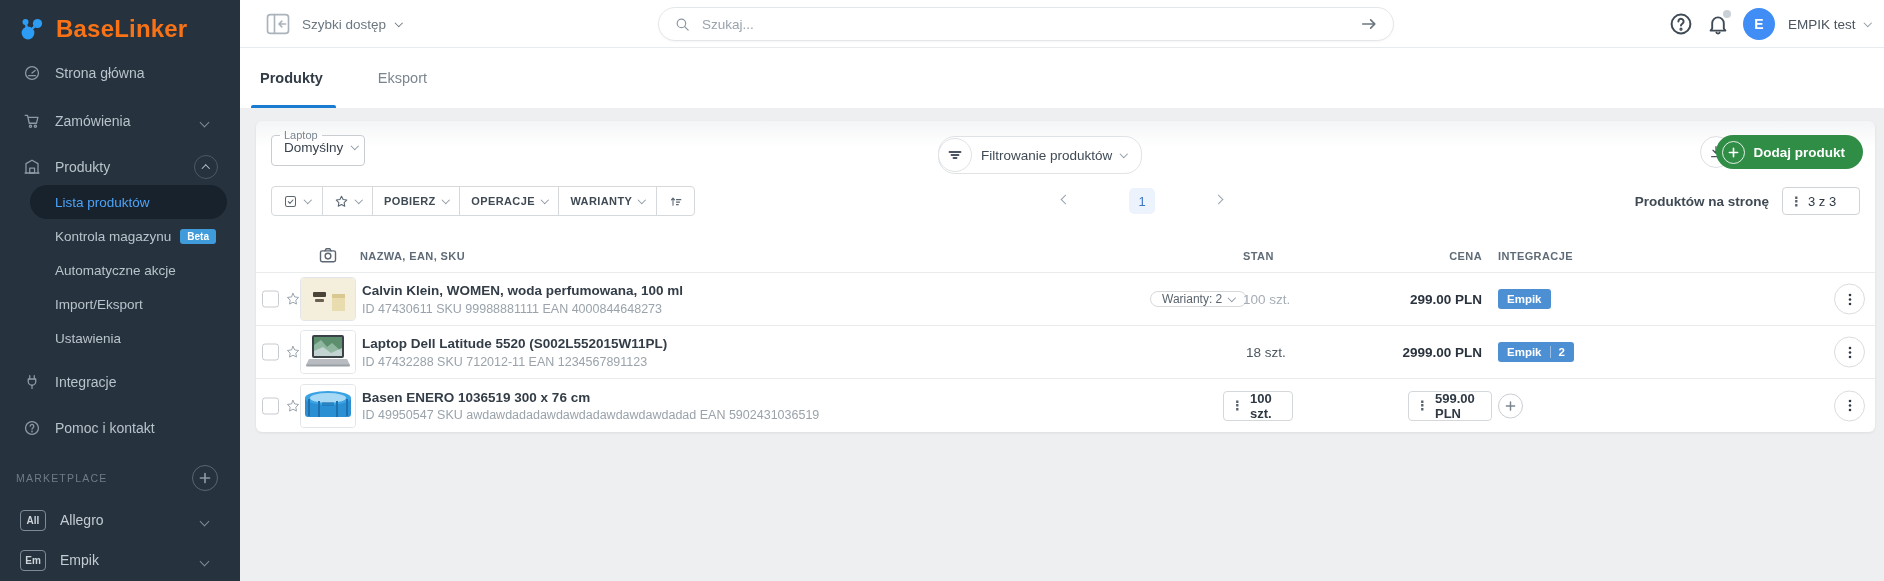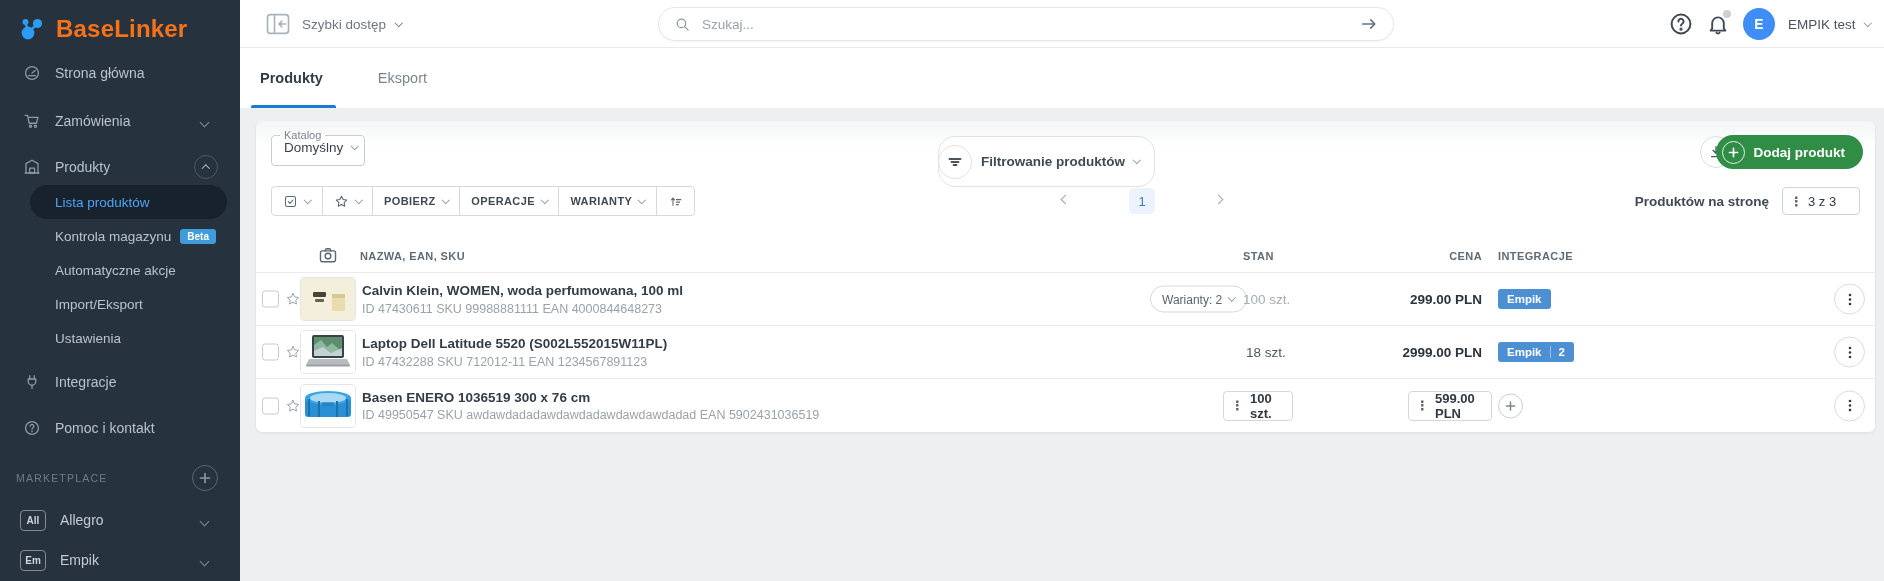--- a/index.html
+++ b/index.html
@@ -73,23 +73,23 @@
     box-shadow:0 1px 3px rgba(20,30,40,.08);
     background-image:linear-gradient(#f4f5f6, #ffffff 26px); position:relative; }
 
   
   .card-top { height:60px; position:relative; }
   .catalog { position:absolute; left:15px; top:8px; width:94px; height:37px;
     border:1px solid #c8cdd1; border-radius:4px; cursor:pointer; background:#fff; }
   .catalog legend { margin-left:8px; padding:0 4px; font-size:11px; color:#7a858f; }
   .catalog-val { display:flex; align-items:center; gap:9px; padding-left:12px; margin-top:-1px;
     font-size:13.5px; color:#3a444e; }
-  .filter-pill { position:absolute; left:682px; top:15px; height:51px; display:flex; align-items:center;
+  .filter-pill { position:absolute; left:682px; top:15px; height:38px; display:flex; align-items:center;
     border:1px solid #e0e3e6; border-radius:17px; background:#fff; padding-right:14px; cursor:pointer;
-    color:#3f4a54; font-size:13.5px; gap:9px;font-weight:bold; }
+    color:#3f4a54; font-size:13.5px; gap:9px; }
   .filter-circle { width:34px; height:34px; border-radius:50%; border:1px solid #e0e3e6; background:#fff;
     display:flex; align-items:center; justify-content:center; color:#4a555f; margin:-1px 0 -1px -1px; }
   .dl-btn { position:absolute; left:1444px; top:15px; width:32px; height:32px; border-radius:50%;
     border:1px solid #dcdfe2; background:#fff; display:flex; align-items:center; justify-content:center;
     color:#4a555f; cursor:pointer; }
   .add-btn { position:absolute; right:12px; top:14px; height:34px; background:#2f8d46; border:none;
     border-radius:17px; color:#fff; display:flex; align-items:center; gap:9px; padding:0 18px 0 6px;
     font-size:13.5px; font-weight:600; cursor:pointer; font-family:inherit; }
   .add-plus { width:23px; height:23px; border:1.5px solid rgba(255,255,255,.85); border-radius:50%;
     display:flex; align-items:center; justify-content:center; }
@@ -125,21 +125,21 @@
   .trow:last-child { border-bottom:none; }
   .cell { position:absolute; top:50%; transform:translateY(-50%); }
   .cb { left:6px; width:17px; height:17px; border:1.5px solid #c6cbd0; border-radius:3px; background:#fff;
     cursor:pointer; }
   .star { left:29px; width:16px; height:16px; color:#9aa4ad; cursor:pointer; }
   .thumb { left:44px; width:56px; height:44px; border:1px solid #e3e6e8; border-radius:4px;
     overflow:hidden; background:#fff; cursor:pointer; }
   .ptext { left:106px; cursor:pointer; }
   .ptitle { font-size:13.5px; font-weight:700; color:#333d47; line-height:1.25; }
   .pmeta { font-size:12.5px; color:#9aa3ab; margin-top:2px; }
-  .variants-pill { left:894px; height:27px; display:flex; align-items:center; gap:7px;
+  .variants-pill { left:894px; height:16px; display:flex; align-items:center; gap:7px;
     border:1px solid #d5d9dc; border-radius:14px; padding:0 11px; font-size:12px; color:#5a646e;
     background:#fff; cursor:pointer; }
   .stock { left:987px; font-size:13.5px; }
   .stock.muted { color:#a5adb5; }
   .stock.plain { color:#4d5761; left:990px; }
   .stock-input { left:967px; width:70px; height:30px; border:1px solid #d4d8db; border-radius:4px;
     background:#fff; display:flex; align-items:center; gap:6px; padding-left:7px; font-size:13px;
     color:#2f3944; font-weight:600; cursor:text; }
   .price { left:1086px; width:140px; text-align:right; font-size:13.5px; font-weight:700; color:#2a333d; }
   .price-input { left:1152px; width:84px; height:30px; border:1px solid #d4d8db; border-radius:4px;
@@ -324,21 +324,21 @@
       <div class="tab">
         <span>Eksport</span>
       </div>
     </div>
 
     <div class="page">
       <div class="card">
 
         <div class="card-top">
           <fieldset class="catalog">
-            <legend>Katalog</legend>
+            <legend>Laptop</legend>
             <div class="catalog-val">
               <span>Domyślny</span>
               <i class="chev sm" style="color:#8a949e;"></i>
             </div>
           </fieldset>
 
           <div class="filter-pill">
             <span class="filter-circle">
               <svg class="ic" width="16" height="16" viewBox="0 0 16 16" style="stroke-width:1.8;">
                 <path d="M2.5 5h11M4.5 8h7M6.5 11h3"></path>

